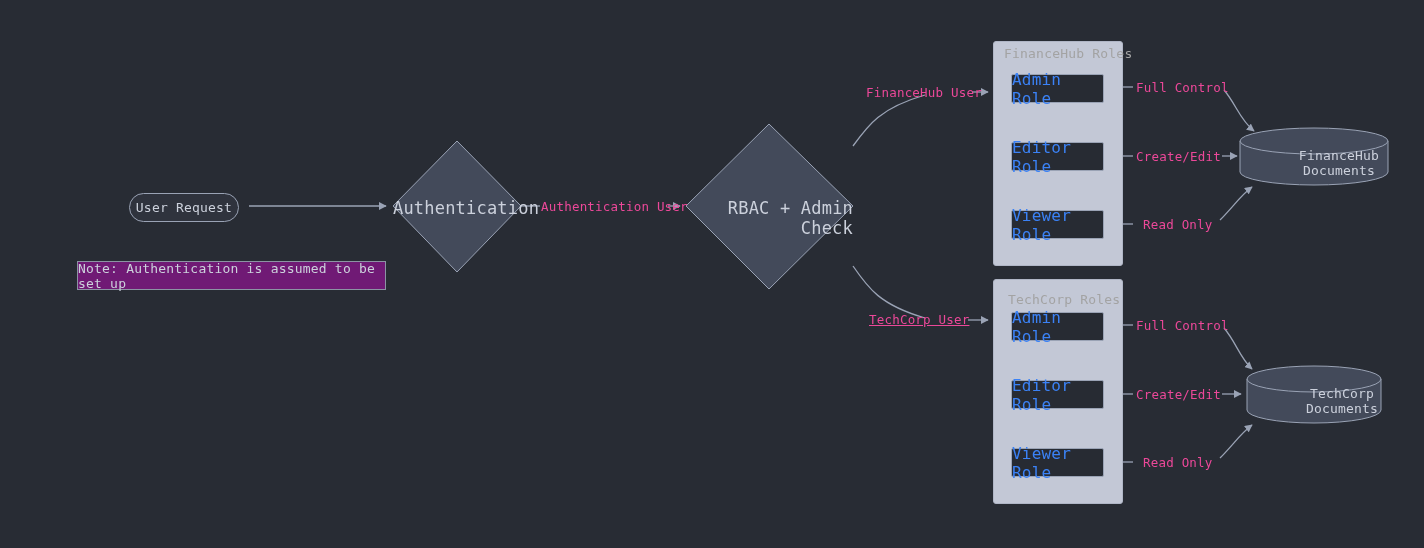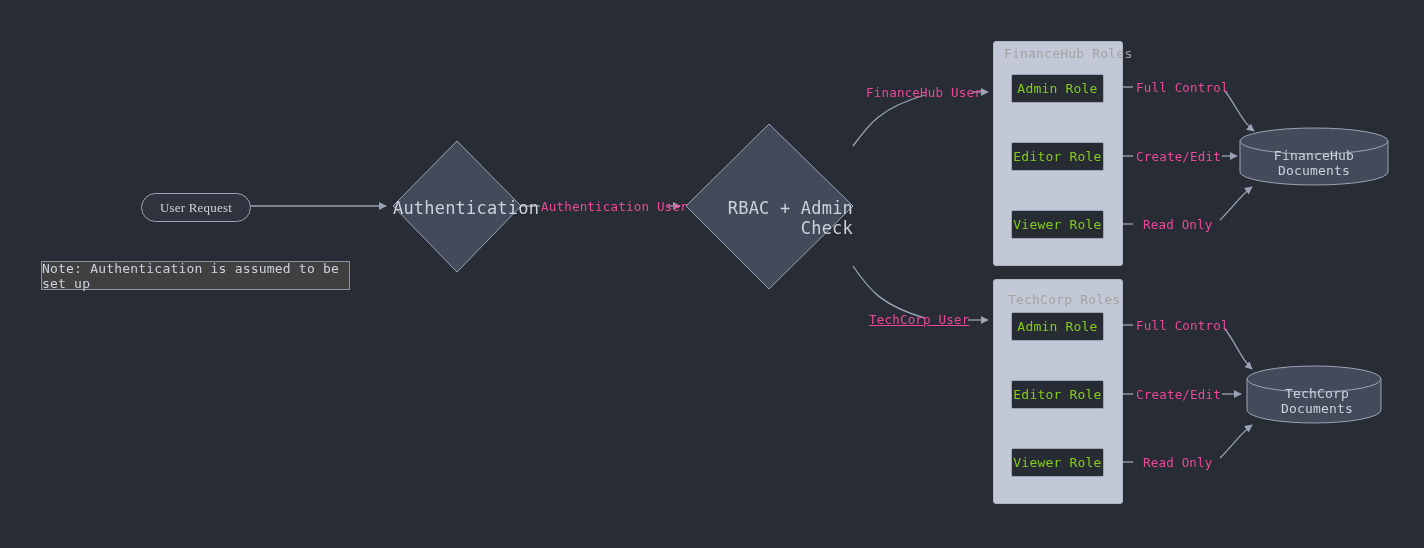--- a/index.html
+++ b/index.html
@@ -41,68 +41,70 @@
 
   
   .role-box {
     position: absolute;
     background: #272b33;
     border: 1px solid #9aa3b5;
     border-radius: 2px;
     display: flex;
     align-items: center;
     justify-content: center;
-    color: #84cc16;
-    font-size: 13px;
+    color: #3b82f6;
+    font-size: 16px;
     letter-spacing: 0.2px;
   }
 
   
   .stadium {
     position: absolute;
     background: #2f333d;
     border: 1px solid #9aa3b5;
     border-radius: 20px;
     display: flex;
     align-items: center;
     justify-content: center;
     color: #ccd1dc;
     font-size: 13px;
     letter-spacing: 0.2px;
   }
 
   
   .note-box {
     position: absolute;
-    background: #404040;
+    background: #701a75;
     border: 1px solid #8c93a4;
     display: flex;
     align-items: center;
     justify-content: center;
     color: #ccd1dc;
     font-size: 13px;
     letter-spacing: 0.2px;
+    margin-left: 36px;
   }
 
   
   .diamond-label {
     position: absolute;
     color: #ccd1dc;
     font-size: 17px;
     letter-spacing: 0.2px;
     text-align: right;
   }
 
   
   .cyl-label {
     position: absolute;
     color: #ccd1dc;
     font-size: 13px;
     letter-spacing: 0.2px;
     text-align: center;
+    padding-left: 25px;
   }
 
   
   .edge-label {
     color: #ec4899;
     font-size: 12.5px;
     letter-spacing: 0.2px;
   }
 </style>
 </head>
@@ -181,21 +183,21 @@
 <div class="role-box" style="left:1011px; top:312px; width:91px; height:27px;">
   <span>Admin Role</span>
 </div>
 <div class="role-box" style="left:1011px; top:380px; width:91px; height:27px;">
   <span>Editor Role</span>
 </div>
 <div class="role-box" style="left:1011px; top:448px; width:91px; height:27px;">
   <span>Viewer Role</span>
 </div>
 
-<div class="stadium" style="left:141px; top:193px; width:108px; height:27px;font-family:Liberation Serif, serif;">
+<div class="stadium" style="left:129px; top:193px; width:108px; height:27px;">
   <span>User Request</span>
 </div>
 
 <div class="note-box" style="left:41px; top:261px; width:307px; height:27px;">
   <span>Note: Authentication is assumed to be set up</span>
 </div>
 
 <div class="diamond-label" style="left:393px; top:198px; width:128px;">Authentication</div>
 <div class="diamond-label" style="left:686px; top:198px; width:167px;">RBAC + Admin Check</div>
 

